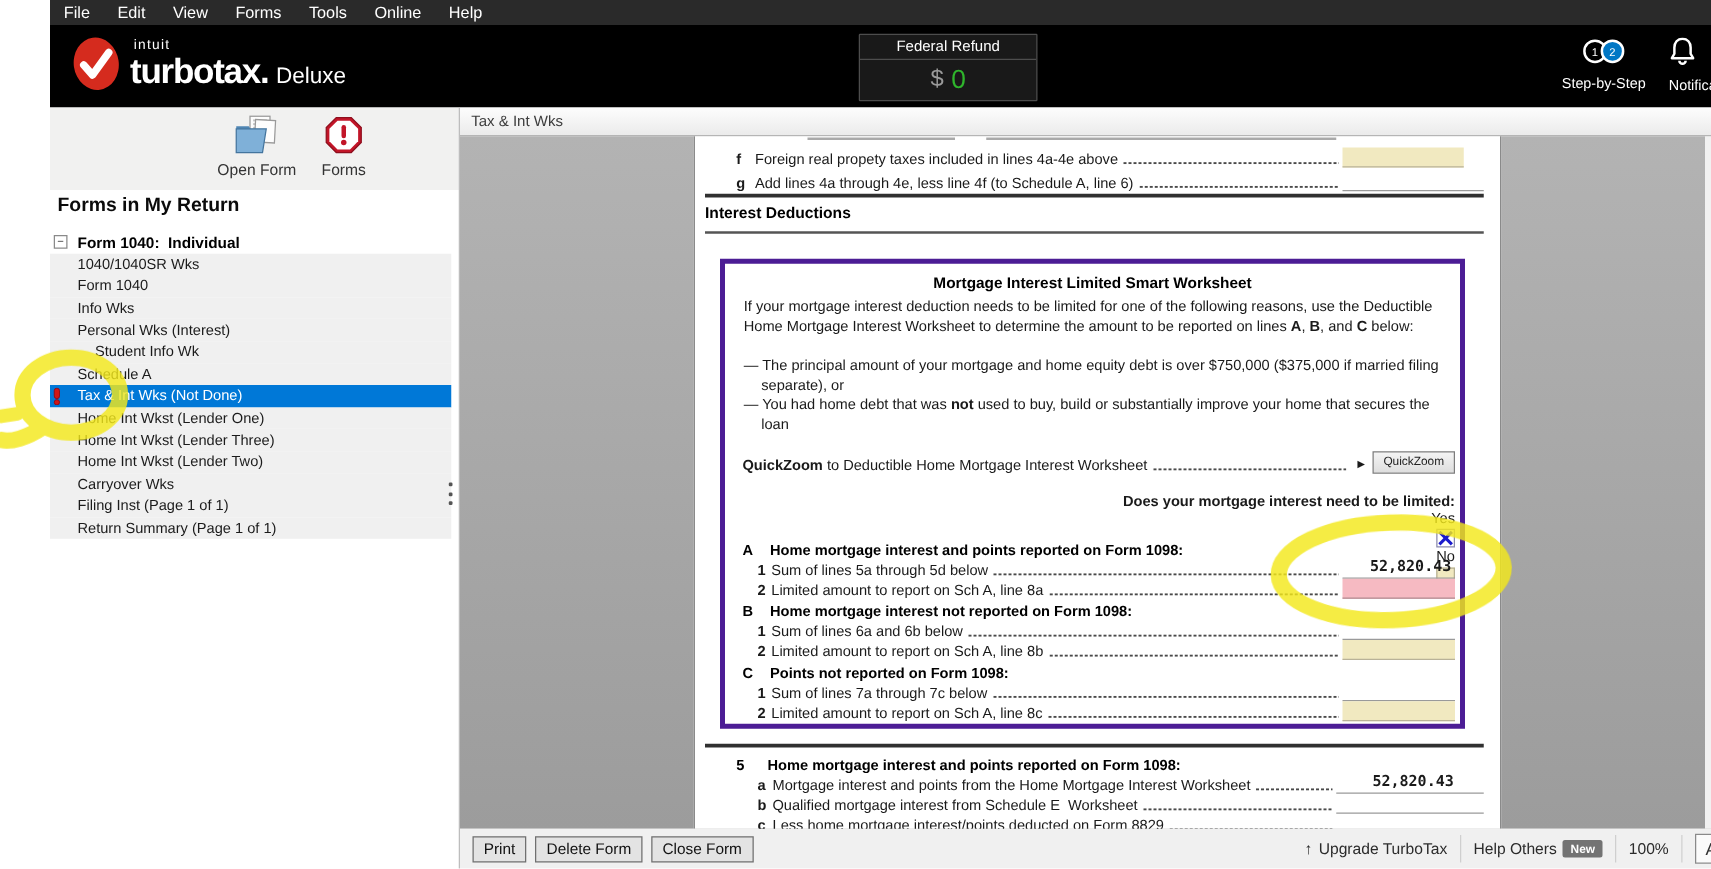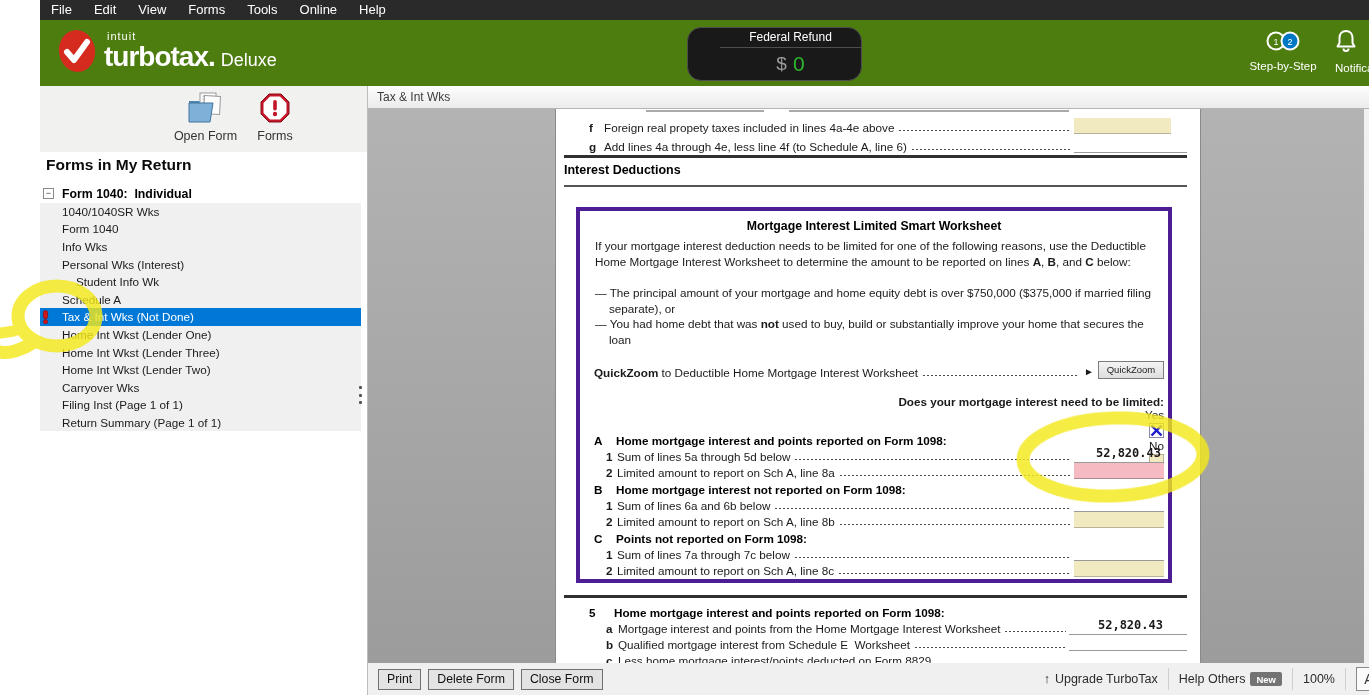--- a/index.html
+++ b/index.html
@@ -5,28 +5,28 @@
   html,body{margin:0;padding:0;background:#fff;}
   .screen{position:relative;width:1369px;height:695px;overflow:hidden;background:#fff;
     font-family:"Liberation Sans",sans-serif;-webkit-font-smoothing:antialiased;}
   
   .menubar{position:absolute;left:40px;top:0;right:0;height:20px;background:#2a2a2a;display:flex;align-items:center;}
   .menubar .mitem{color:#fff;font-size:13px;padding:0 11px;line-height:20px;cursor:default;}
   .tb-actions{position:absolute;right:0;top:0;height:35px;display:flex;align-items:flex-end;}
   .tb-btn{display:flex;align-items:center;gap:7px;color:#c9c9c9;font-size:12.5px;padding:0 13px;border-left:1px solid #4a4a4a;white-space:nowrap;}
   .tb-btn.cut{width:72px;overflow:hidden;}
   
-  .bluebar{position:absolute;left:40px;top:20px;right:0;height:66px;background:#4d7c0f;}
+  .bluebar{position:absolute;left:40px;top:20px;right:0;height:66px;background:#000000;}
   .logo{position:absolute;left:14px;top:8px;display:flex;align-items:center;}
   .logo-check{width:46px;height:46px;}
   .logo-text{margin-left:4px;color:#fff;line-height:1;}
   .logo-intuit{font-size:11px;letter-spacing:1px;margin-left:3px;margin-bottom:1px;}
   .logo-main{font-size:28px;font-weight:bold;letter-spacing:-1px;}
   .logo-edition{font-size:18px;font-weight:400;margin-left:6px;}
-  .refund-box{position:absolute;left:647px;top:7px;width:141px;height:52px;background:#191919;border:1px solid #4d4d4d;border-radius:14px;overflow:hidden;padding-left:32px;}
+  .refund-box{position:absolute;left:647px;top:7px;width:141px;height:52px;background:#191919;border:1px solid #4d4d4d;border-radius:1px;overflow:hidden;}
   .refund-label{height:19px;line-height:19px;text-align:center;color:#fff;font-size:12px;border-bottom:1px solid #4d4d4d;}
   .refund-val{height:32px;display:flex;align-items:center;justify-content:center;gap:6px;}
   .refund-cur{color:#9a9a9a;font-size:19px;}
   .refund-amt{color:#2fb52c;font-size:21px;}
   .stepbystep{position:absolute;right:46px;top:10px;width:80px;text-align:center;color:#fff;}
   .stepbystep .lbl{font-size:11.5px;margin-top:4px;white-space:nowrap;}
   .notif{position:absolute;right:-26px;top:10px;width:60px;text-align:left;color:#fff;}
   .notif .lbl{font-size:11.5px;margin-top:6px;white-space:nowrap;}
   
   .side-toolbar{position:absolute;left:40px;top:86px;width:328px;height:66px;background:#f1f1f0;}

